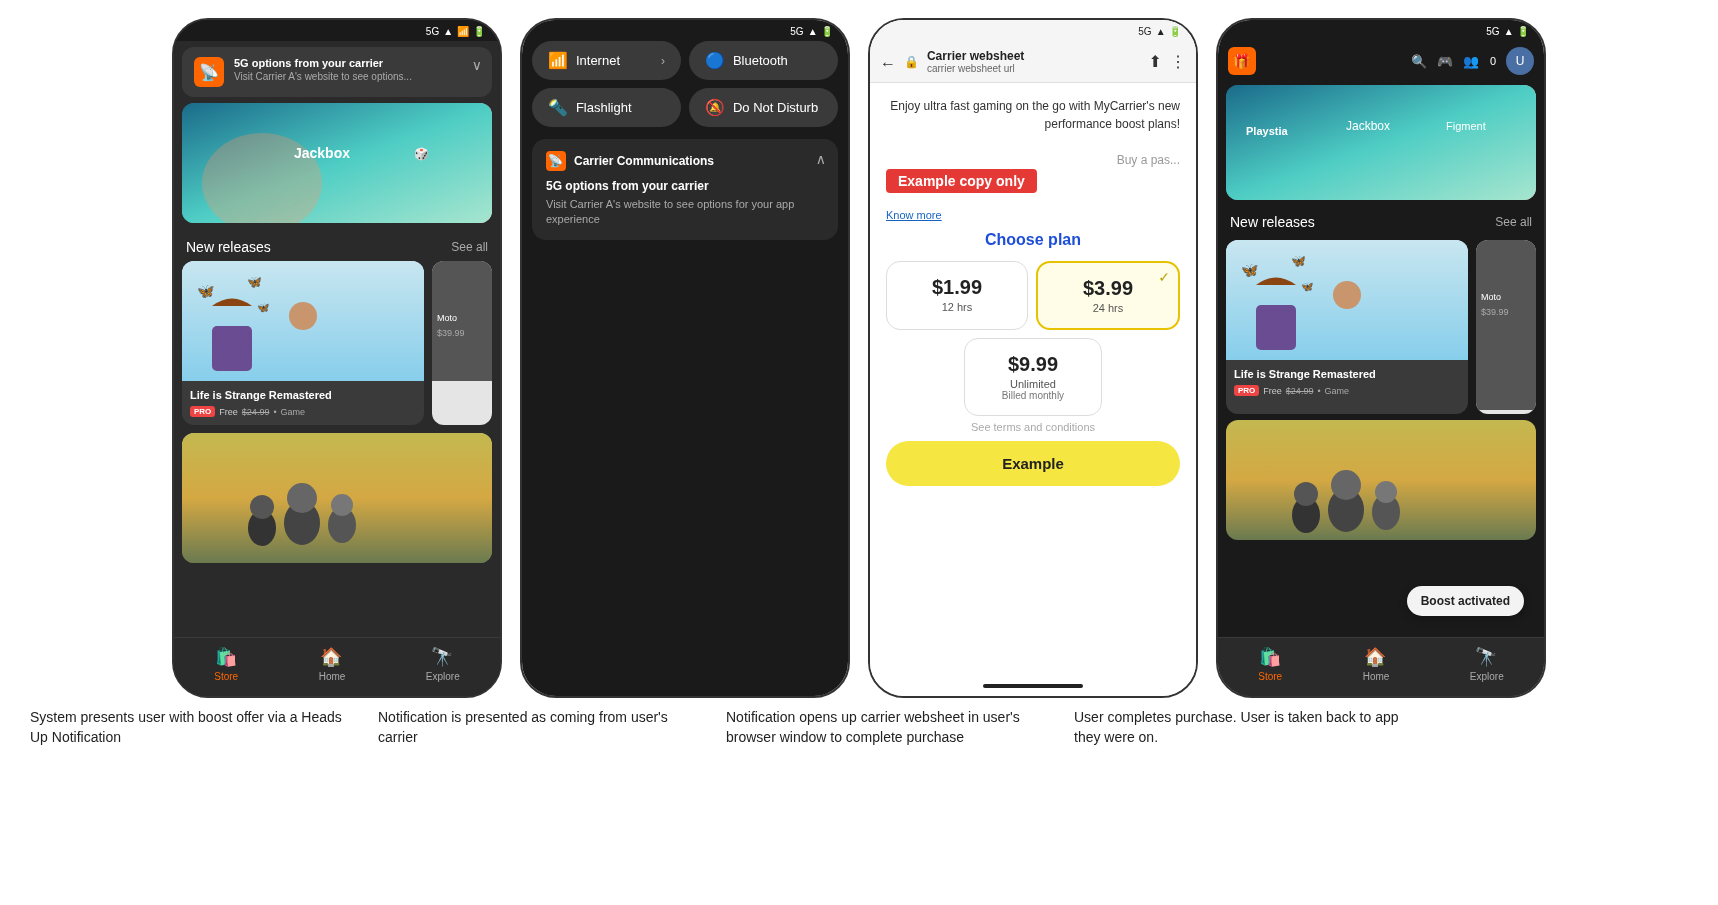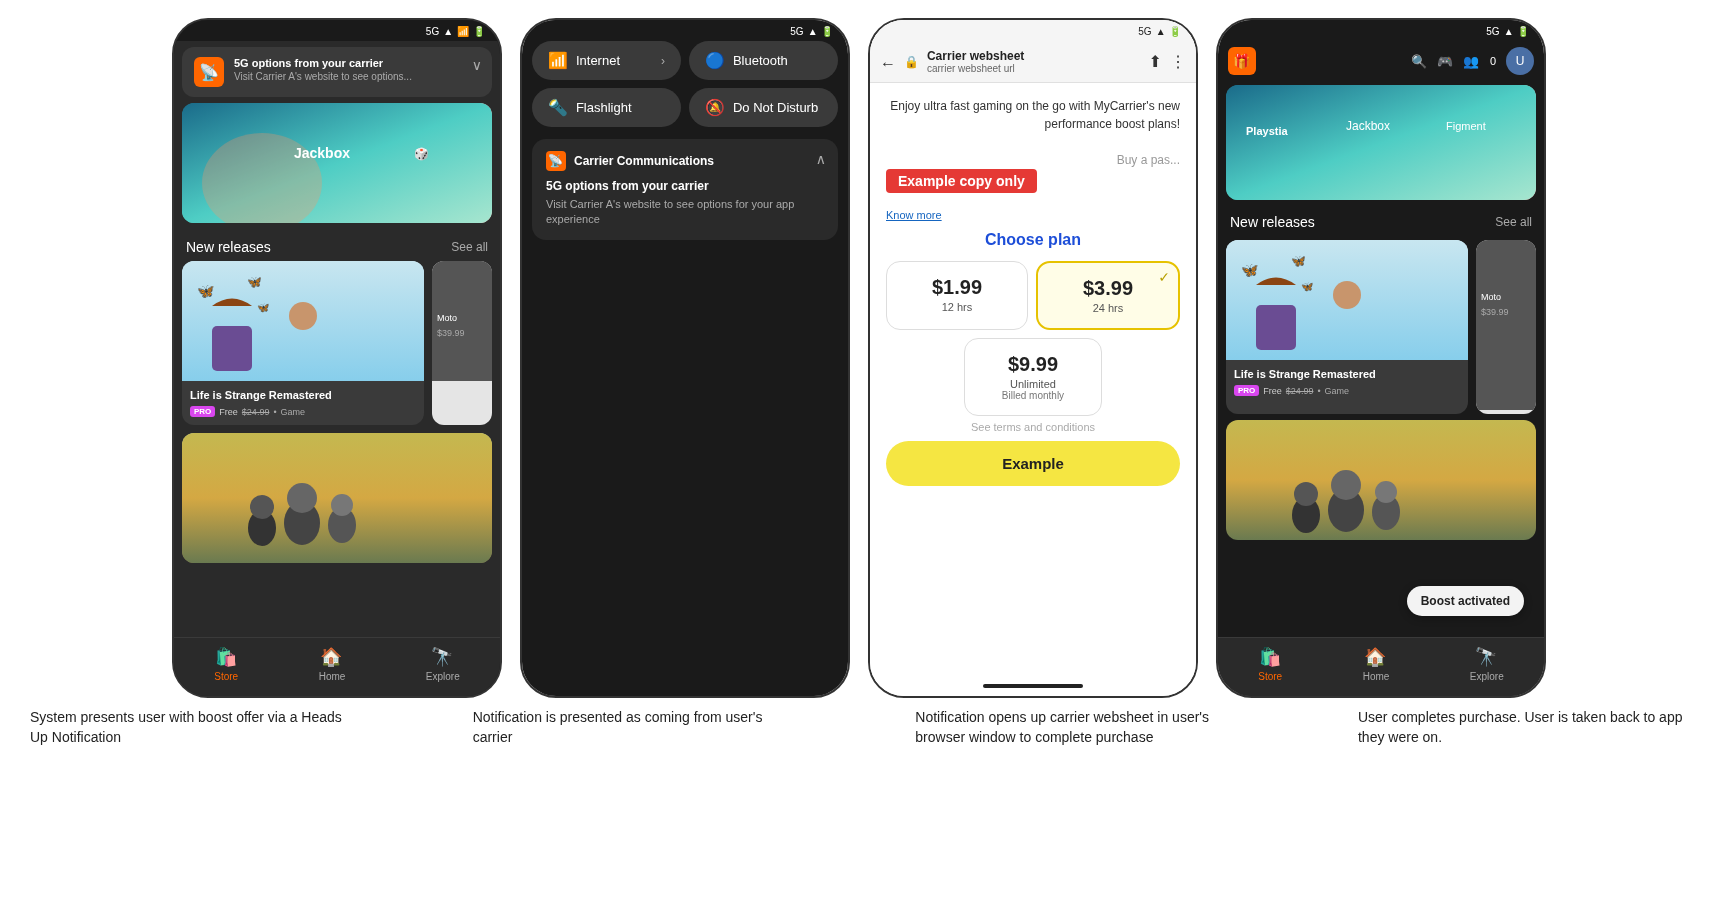--- a/index.html
+++ b/index.html
@@ -163,21 +163,21 @@
 
     .game-info { padding: 8px; }
     .game-title { color: #fff; font-size: 11px; font-weight: 600; line-height: 1.2; }
     .game-meta {
       display: flex;
       align-items: center;
       gap: 4px;
       margin-top: 4px;
     }
     .pro-badge {
-      background: #d946ef;
+      background: #ef4444;
       color: #fff;
       font-size: 8px;
       font-weight: bold;
       padding: 1px 4px;
       border-radius: 3px;
     }
     .free-tag { color: #ccc; font-size: 9px; }
     .price-tag { color: #aaa; font-size: 9px; text-decoration: line-through; }
     .dot { color: #aaa; font-size: 9px; }
     .game-type { color: #aaa; font-size: 9px; }
@@ -442,21 +442,21 @@
       box-shadow: 0 2px 8px rgba(0,0,0,0.3);
     }
 
     
     .captions {
       display: flex;
       flex-direction: row;
       gap: 18px;
       padding: 10px 30px 0;
       width: 100%;
-      justify-content: space-between;
+      justify-content: flex-start;
     }
     .caption {
       width: 330px;
       font-size: 14px;
       color: #222;
       line-height: 1.4;
       text-align: left;
       flex-shrink: 0;
     }
   </style>

